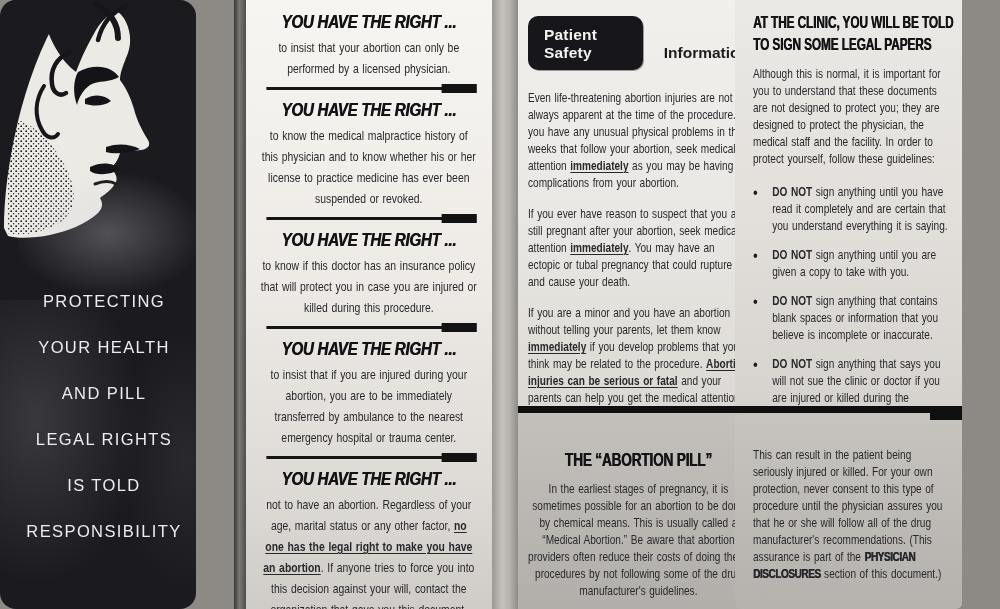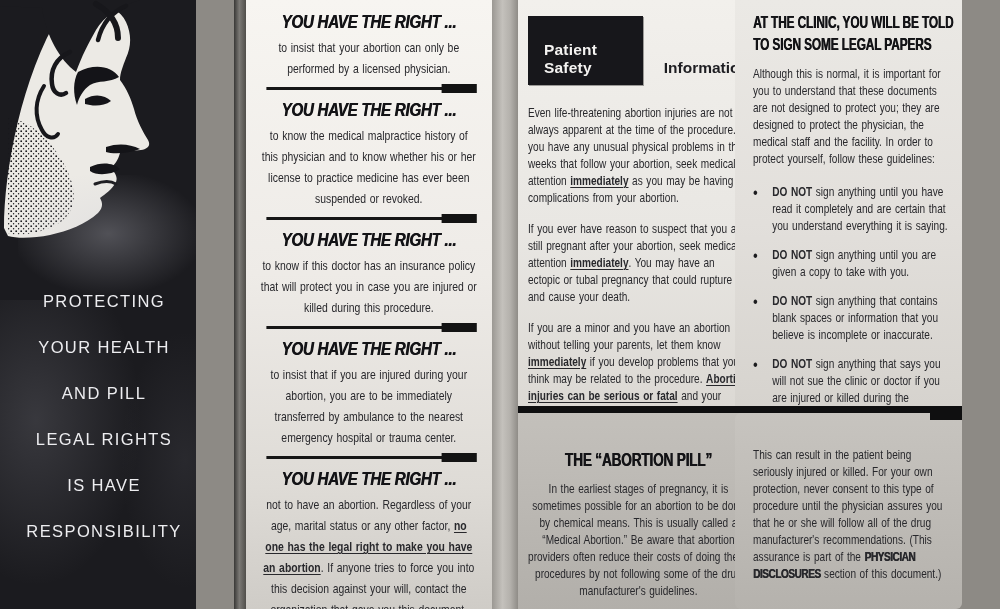--- a/index.html
+++ b/index.html
@@ -4,21 +4,21 @@
 <style>
   html,body{margin:0;padding:0;}
   body{
     width:1000px;height:609px;position:relative;overflow:hidden;
     background:#8d8a85;
     font-family:"Liberation Sans",sans-serif;
   }
   .panel{position:absolute;top:0;height:609px;box-sizing:border-box;overflow:hidden;}
 
   
-  #cover{left:0;width:196px;background:#1b1b1f;}
+  #cover{left:0;width:196px;background:#1b1b1f;border-radius:16px;}
   .sheen{position:absolute;pointer-events:none;}
   #sheen1{left:18px;top:175px;width:200px;height:130px;
     background:radial-gradient(ellipse at 45% 45%, rgba(205,205,215,.30), rgba(205,205,215,0) 62%);}
   #sheen2{left:-40px;top:300px;width:190px;height:300px;
     background:radial-gradient(ellipse at 40% 40%, rgba(160,160,170,.22), rgba(160,160,170,0) 65%);}
   #sheen3{left:120px;top:330px;width:130px;height:260px;
     background:radial-gradient(ellipse at 50% 50%, rgba(120,120,130,.15), rgba(120,120,130,0) 70%);}
   .cover-lines{position:absolute;left:0;top:292px;width:100%;text-align:center;
     padding-left:12px;box-sizing:border-box;}
   .cover-line{height:46px;color:#ededf0;font-size:16.5px;letter-spacing:1.4px;font-weight:400;}
@@ -56,21 +56,21 @@
 
   .right-head{font-size:18px;font-weight:bold;font-style:italic;color:#131316;
     text-align:center;transform:scaleX(1.05);transform-origin:50% 50%;
     letter-spacing:-0.3px;margin:0 0 3px;line-height:24px;white-space:nowrap;
     text-shadow:0.5px 0 0 currentColor;}
   .divider{height:3px;background:#161616;margin:8px 4px 8px 8px;position:relative;}
   .divider::after{content:"";position:absolute;right:-3px;top:-3px;width:44px;height:9px;background:#131313;}
 
   .ps-row{display:flex;align-items:flex-end;margin-bottom:20px;}
   .ps-badge{background:#17171b;color:#f4f3f1;font-weight:bold;font-size:15.5px;
-    padding:25px 9px 8px 16px;letter-spacing:0.2px;box-shadow:1px 1px 0 rgba(0,0,0,.35);}
+    padding:10px 9px 8px 16px;letter-spacing:0.2px;box-shadow:1px 1px 0 rgba(0,0,0,.35);border-radius:10px;}
   .ps-suffix{font-weight:bold;font-size:15.5px;color:#1e1e22;margin-left:21px;padding-bottom:8px;}
   .safety-para{margin-bottom:14px;}
 
   .pill-title{font-size:19px;font-weight:bold;color:#131316;text-align:center;
     transform:scaleX(0.9);transform-origin:50% 50%;letter-spacing:-0.3px;
     text-shadow:0.6px 0 0 currentColor;margin:2px 0 10px;white-space:nowrap;}
   #safety .gray-bottom .body-text{text-align:center;}
 
   .clinic-title{font-size:17px;font-weight:bold;color:#131316;line-height:22px;
     transform:scaleX(0.875);transform-origin:0 0;letter-spacing:-0.2px;
@@ -120,21 +120,21 @@
     <path fill="url(#stip)" d="M8,118 C30,120 52,140 66,168 C76,188 78,208 62,221 C44,233 20,237 8,233 Z"></path>
   </svg>
   <div class="sheen" id="sheen1"></div>
   <div class="sheen" id="sheen2"></div>
   <div class="sheen" id="sheen3"></div>
   <div class="cover-lines">
     <div class="cover-line">PROTECTING</div>
     <div class="cover-line">YOUR HEALTH</div>
     <div class="cover-line">AND PILL</div>
     <div class="cover-line">LEGAL RIGHTS</div>
-    <div class="cover-line">IS HAVE</div>
+    <div class="cover-line">IS TOLD</div>
     <div class="cover-line">RESPONSIBILITY</div>
   </div>
 </div>
 
 <div class="panel" id="gutter-a"></div>
 
 <div class="panel" id="rights">
   <div class="cond-wrap">
     <div>
       <p class="right-head">YOU HAVE THE RIGHT ...</p>

